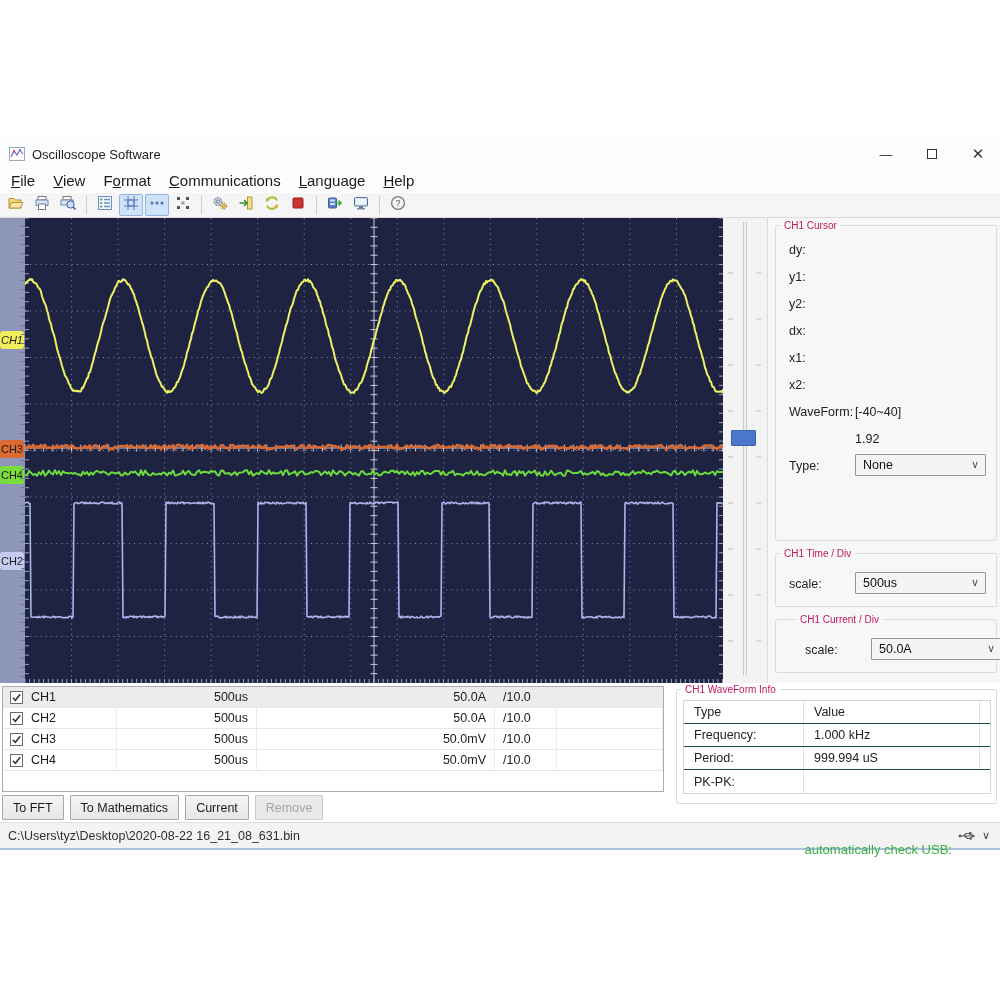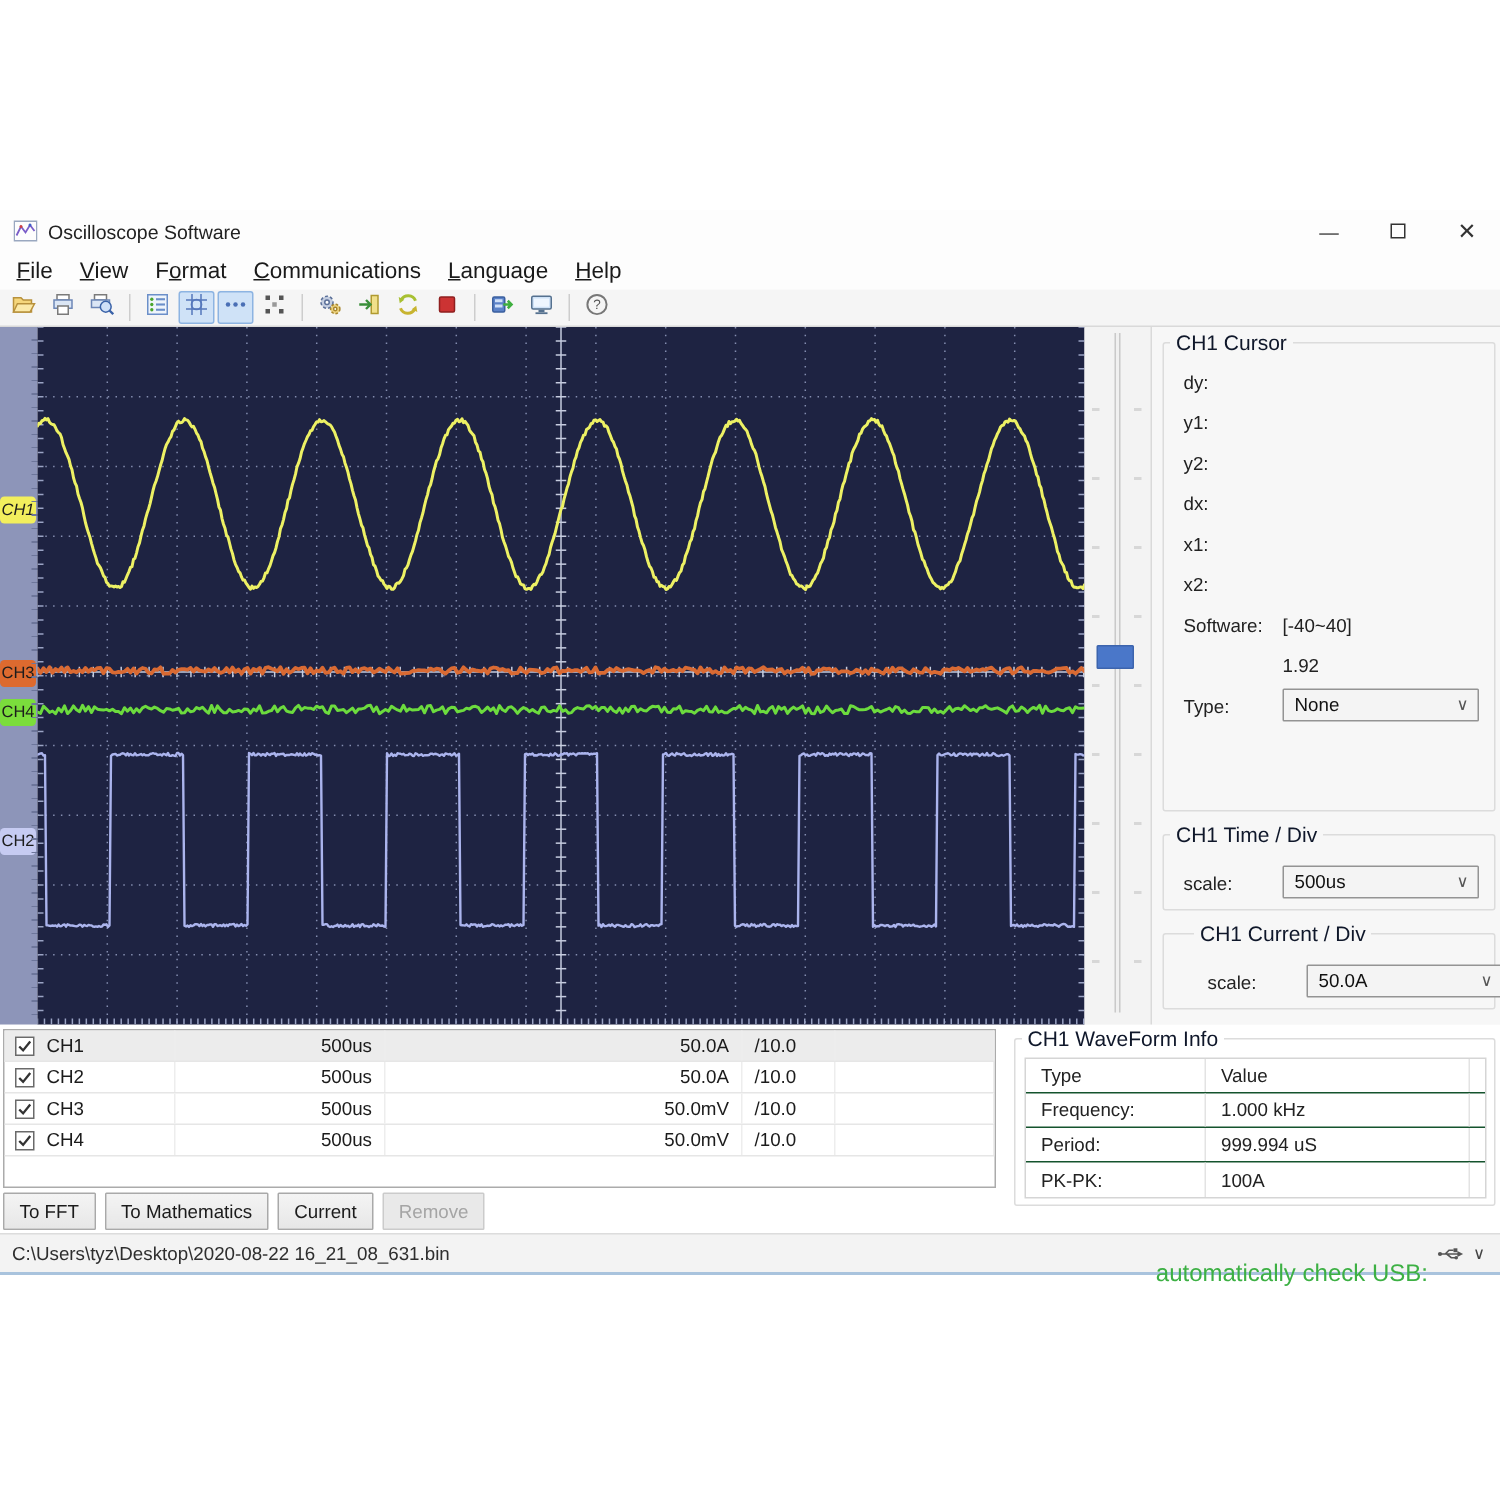--- a/index.html
+++ b/index.html
@@ -38,21 +38,21 @@
   #slider-gutter{position:absolute;left:723px;top:0;width:44px;height:465px;background:#f3f3f3;}
   #slider-track{position:absolute;left:20px;top:4px;width:4px;height:453px;background:#f0f0f0;border-left:1px solid #c9c9c9;border-right:1px solid #c9c9c9;}
   .gutter-ticks{position:absolute;top:10px;width:5px;height:445px;background:repeating-linear-gradient(to bottom,transparent 0 44px,#d7d7d7 44px 46px);}
   #gt-l{left:5px;} #gt-r{left:33px;}
   #slider-handle{position:absolute;left:8px;top:212px;width:25px;height:16px;background:#4a77c9;border:1px solid #3c64ad;border-radius:1px;}
   #panel-sep{position:absolute;left:767px;top:0;width:1px;height:465px;background:#dadada;}
 
   
   #right-panel{position:absolute;left:768px;top:0;width:232px;height:465px;background:#f7f7f7;}
   fieldset{position:absolute;border:1px solid #dcdcdc;border-radius:2px;margin:0;padding:0;background:transparent;}
-  legend{font-size:14px;color:#0f172a;padding:0 4px;margin-left:4px;}
+  legend{font-size:10px;color:#be185d;padding:0 4px;margin-left:4px;}
   #fs-cursor{left:7px;top:2px;width:222px;height:321px;}
   #fs-time{left:7px;top:330px;width:222px;height:59px;}
   #fs-current{left:7px;top:396px;width:222px;height:59px;padding-left:16px;}
   .frow{position:relative;height:27px;font-size:12.5px;color:#222;}
   .frow .flabel{position:absolute;left:13px;top:6px;}
   .frow .fvalue{position:absolute;left:79px;top:6px;}
   #cursor-rows{padding-top:6px;}
   .combo{position:absolute;left:79px;top:1px;width:131px;height:22px;background:#f4f4f4;border:1px solid #949494;border-radius:1px;font-size:12.5px;display:flex;align-items:center;padding-left:7px;color:#111;}
   .combo .chev{position:absolute;right:6px;top:3px;color:#555;font-size:11px;}
   .scale-row{margin-top:12px;}
@@ -77,21 +77,21 @@
 
   
   #actions{position:absolute;left:2px;top:795px;display:flex;gap:6px;}
   .act-btn{height:25px;padding:0 10px;font-size:12.5px;background:linear-gradient(#f4f4f4,#e7e7e7);border:1px solid #a9a9a9;border-radius:1px;display:flex;align-items:center;color:#1b1b1b;}
   .act-btn.disabled{background:#e9e9e9;border-color:#cbcbcb;color:#a5a5a5;}
 
   
   #statusbar{position:absolute;left:0;top:822px;width:1000px;height:28px;background:#f3f3f3;border-top:1px solid #dcdcdc;border-bottom:2px solid #a9c3dd;display:flex;align-items:center;font-size:12.5px;}
   #file-path{margin-left:8px;color:#2e2e2e;}
   #status-right{margin-left:auto;margin-right:10px;display:flex;align-items:center;gap:6px;}
-  #usb-text{font-size:16px;margin-top:28px;}
+  #usb-text{font-size:13px;margin-top:28px;}
   #usb-chevron{color:#444;font-size:11px;}
 </style>
 </head>
 <body>
 
 <div id="stage">
 
   <div id="titlebar">
     <svg id="app-icon" viewBox="0 0 16 16">
       <rect x="0.5" y="1.5" width="15" height="13" fill="#fdfdfd" stroke="#9aa8c0"></rect>
@@ -677,21 +677,21 @@
             </div>
             <div class="frow">
               <span class="flabel">x1:</span>
               <span class="fvalue"></span>
             </div>
             <div class="frow">
               <span class="flabel">x2:</span>
               <span class="fvalue"></span>
             </div>
             <div class="frow">
-              <span class="flabel">Software:</span>
+              <span class="flabel">WaveForm:</span>
               <span class="fvalue">[-40~40]</span>
             </div>
             <div class="frow">
               <span class="flabel"></span>
               <span class="fvalue">1.92</span>
             </div>
           </div>
         <div class="frow">
           <span class="flabel">Type:</span>
           <div class="combo">
@@ -797,21 +797,20 @@
           <div class="info-cell">1.000 kHz</div>
           <div class="info-cell"></div>
         </div>
         <div class="info-row">
           <div class="info-cell">Period:</div>
           <div class="info-cell">999.994 uS</div>
           <div class="info-cell"></div>
         </div>
         <div class="info-row">
           <div class="info-cell">PK-PK:</div>
-          <div class="info-cell">100A</div>
           <div class="info-cell"></div>
         </div>
       </div>
   </fieldset>
 
   <div id="actions">
       <div class="act-btn">To FFT</div>
       <div class="act-btn">To Mathematics</div>
       <div class="act-btn">Current</div>
       <div class="act-btn disabled">Remove</div>

